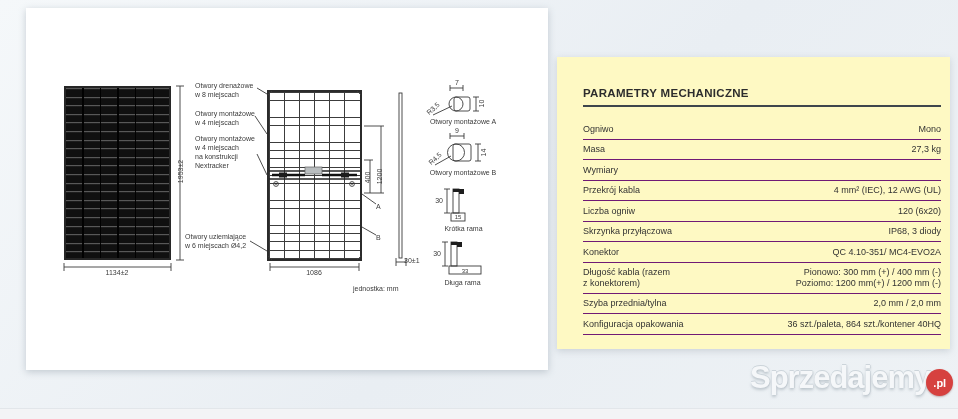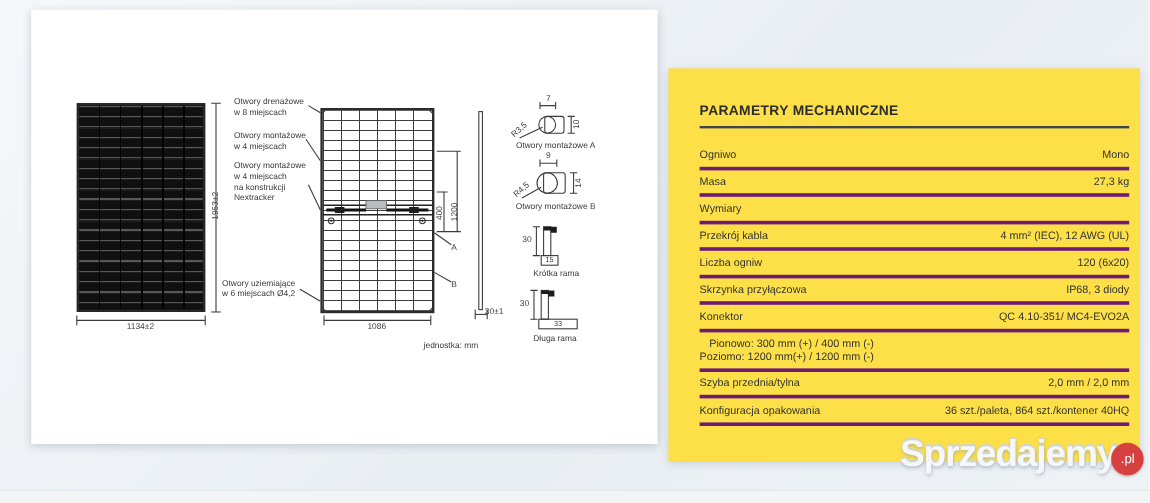--- a/index.html
+++ b/index.html
@@ -6,21 +6,21 @@
   body{
     width:958px;height:419px;position:relative;overflow:hidden;
     font-family:"Liberation Sans",sans-serif;
     background:linear-gradient(135deg,#f5f8fa 0%,#e9eef3 55%,#eef2f5 100%);
   }
   .bottom-strip{position:absolute;left:0;top:408px;width:958px;height:11px;
     background:#f3f4f6;border-top:1px solid #e2e6ea;}
   
   .left-card{position:absolute;left:26px;top:8px;width:522px;height:362px;background:#ffffff;
     box-shadow:0 2px 7px rgba(140,152,163,.45);}
-  .right-card{position:absolute;left:557px;top:57px;width:393px;height:328px;background:#fde047;
+  .right-card{position:absolute;left:557px;top:57px;width:393px;height:292px;background:#fef9c3;
     box-shadow:0 2px 7px rgba(140,152,163,.35);}
   
   .dtext{position:absolute;font-size:7px;line-height:9px;color:#3a3a3a;white-space:pre-line;}
   .dtext.c{text-align:center;}
   .dtext.r{text-align:right;}
   .dtext.rot{transform:rotate(-90deg);transform-origin:center;height:9px;}
   .dtext.diag{transform:rotate(-42deg);transform-origin:center;height:9px;}
   .dtext.small{font-size:6px;line-height:7px;}
   
   .front-panel{position:absolute;left:38px;top:78px;width:107px;height:174px;
@@ -42,30 +42,30 @@
   svg.linework .band{stroke-width:1.3;stroke:#222;}
   svg.linework .darkfill{fill:#1d1d1d;stroke:none;}
   svg.linework .grayfill{fill:#b9bdbf;stroke:#606060;stroke-width:.7;}
   svg.linework .dot{fill:#111;stroke:none;}
   
   .spec{position:absolute;left:26px;top:30px;width:358px;color:#333;}
   .spec-title{font-size:11.5px;font-weight:bold;color:#2d2d2d;letter-spacing:.3px;margin:0;}
   .title-rule{border-bottom:2px solid #3e464c;margin-top:6px;}
   .spec-rows{margin-top:12px;}
   .spec-row{display:flex;justify-content:space-between;align-items:flex-start;
-    border-bottom:3px solid #701a75;padding:4.5px 0;font-size:9px;line-height:10.5px;}
+    border-bottom:1px solid #701a75;padding:4.5px 0;font-size:9px;line-height:10.5px;}
   .spec-label{color:#333;white-space:pre-line;}
   .spec-value{color:#333;text-align:right;white-space:pre-line;}
   .spec-note{margin-top:11px;font-size:8.8px;color:#333;}
   
   .watermark{position:absolute;left:750px;top:360px;display:flex;align-items:flex-end;}
   .wm-text{font-size:31px;font-weight:bold;letter-spacing:-1px;color:#f5f7f9;
     text-shadow:0 -1px 0 #ccd4da,0 2px 3px rgba(150,162,172,.55),1px 0 1px rgba(170,180,190,.4);}
   .wm-badge{width:27px;height:27px;border-radius:50%;background:#d6413f;color:#fff;
-    font-size:11px;font-weight:normal;display:flex;align-items:center;justify-content:center;
+    font-size:11px;font-weight:bold;display:flex;align-items:center;justify-content:center;
     margin-left:-4px;margin-top:-1px;box-shadow:0 1px 2px rgba(120,60,60,.4);}
 </style>
 </head>
 <body>
 
 <div class="left-card">
 
   <div class="front-panel"></div>
   <div class="back-panel"></div>
 
@@ -240,20 +240,22 @@
       </div>
       <div class="spec-row">
         <div class="spec-label">Skrzynka przyłączowa</div>
         <div class="spec-value">IP68, 3 diody</div>
       </div>
       <div class="spec-row">
         <div class="spec-label">Konektor</div>
         <div class="spec-value">QC 4.10-351/ MC4-EVO2A</div>
       </div>
       <div class="spec-row">
+        <div class="spec-label">Długość kabla (razem
+z konektorem)</div>
         <div class="spec-value">Pionowo: 300 mm (+) / 400 mm (-)
 Poziomo: 1200 mm(+) / 1200 mm (-)</div>
       </div>
       <div class="spec-row">
         <div class="spec-label">Szyba przednia/tylna</div>
         <div class="spec-value">2,0 mm / 2,0 mm</div>
       </div>
       <div class="spec-row">
         <div class="spec-label">Konfiguracja opakowania</div>
         <div class="spec-value">36 szt./paleta, 864 szt./kontener 40HQ</div>

